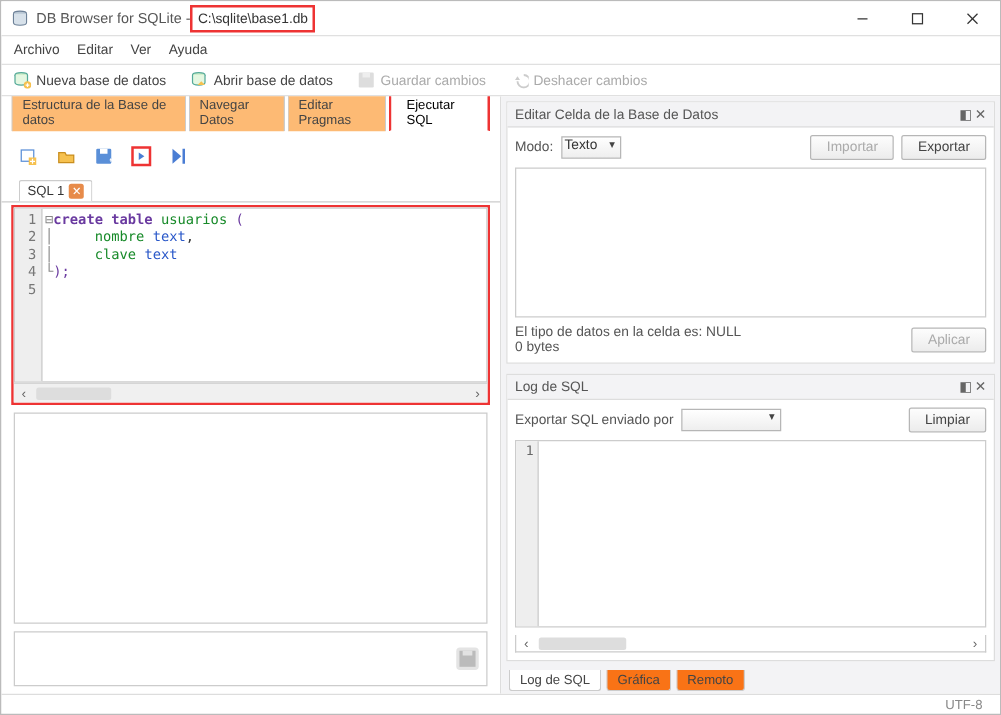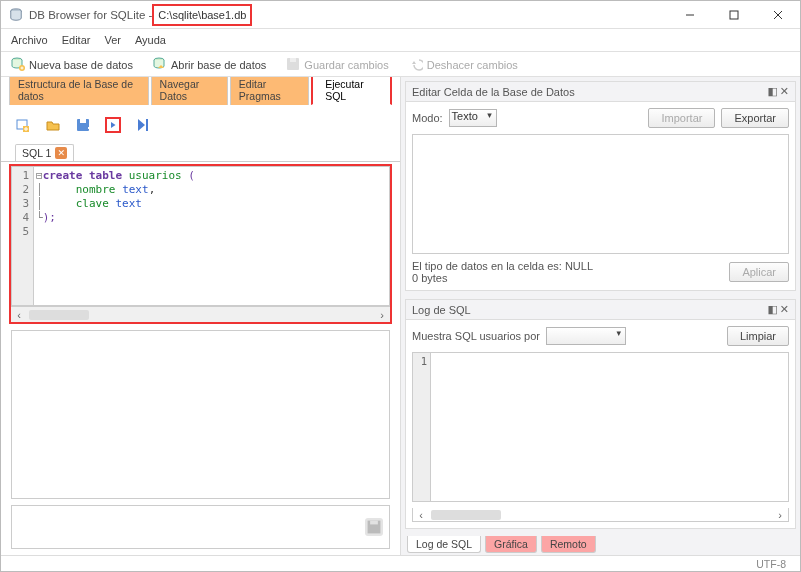--- a/index.html
+++ b/index.html
@@ -259,21 +259,21 @@
     height: 22px;
     display: flex;
     align-items: center;
     gap: 4px;
     padding: 0 6px;
   }
   .rtab {
     padding: 2px 8px;
     border: 1px solid #ccc;
     border-top: none;
-    background: #fca5a5;
+    background: #f97316;
     font-size: 10.5px;
     color: #444;
     border-radius: 0 0 3px 3px;
   }
   .rtab.active { background: #fff; }
   .statusbar {
     height: 16px;
     border-top: 1px solid #ddd;
     display: flex;
     justify-content: flex-end;
@@ -475,21 +475,21 @@
     <div class="pane" style="flex:1">
       <div class="pane-hd">
         <span>Log de SQL</span>
         <div class="sp">
           <span>◧</span>
           <span>✕</span>
         </div>
       </div>
       <div class="pane-body">
         <div class="row-controls">
-          <span class="lbl">Muestra SQL usuarios por</span>
+          <span class="lbl">Exportar SQL enviado por</span>
           <div class="select" style="width:80px"></div>
           <div style="flex:1"></div>
           <div class="btn">Limpiar</div>
         </div>
         <div class="log-body-area">
           <div class="log-gutter">
               <div>1</div>
             </div>
           <div style="flex:1"></div>
         </div>

